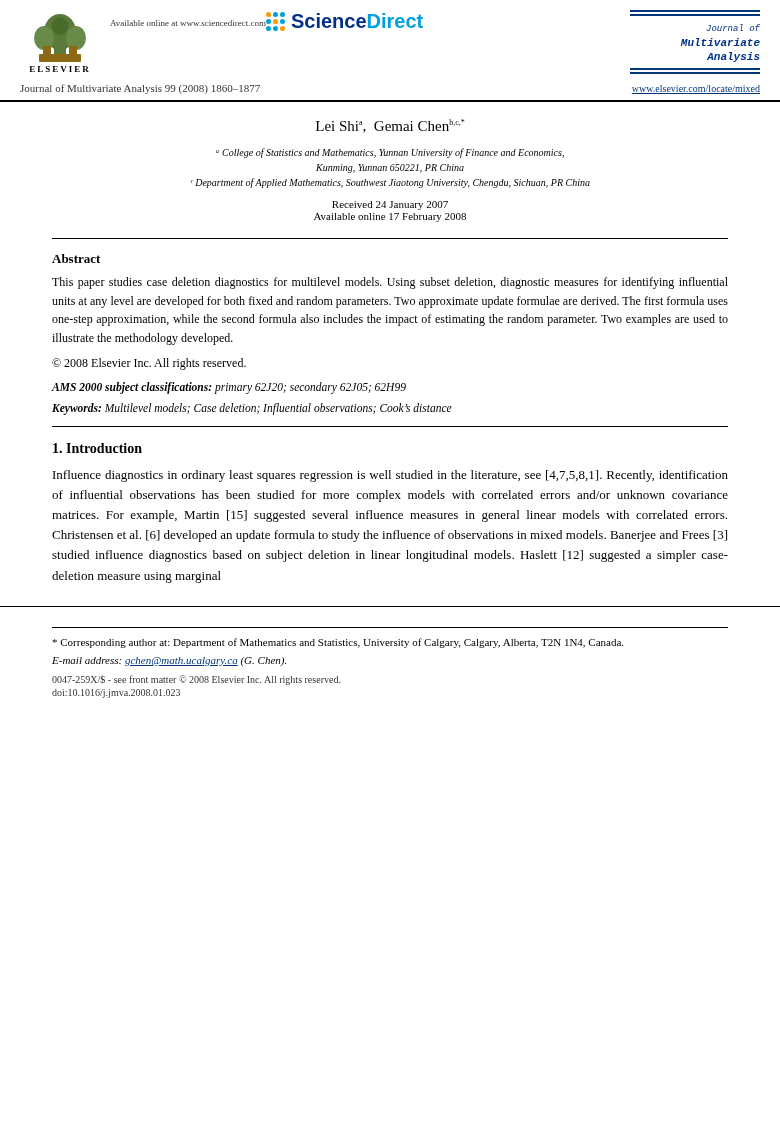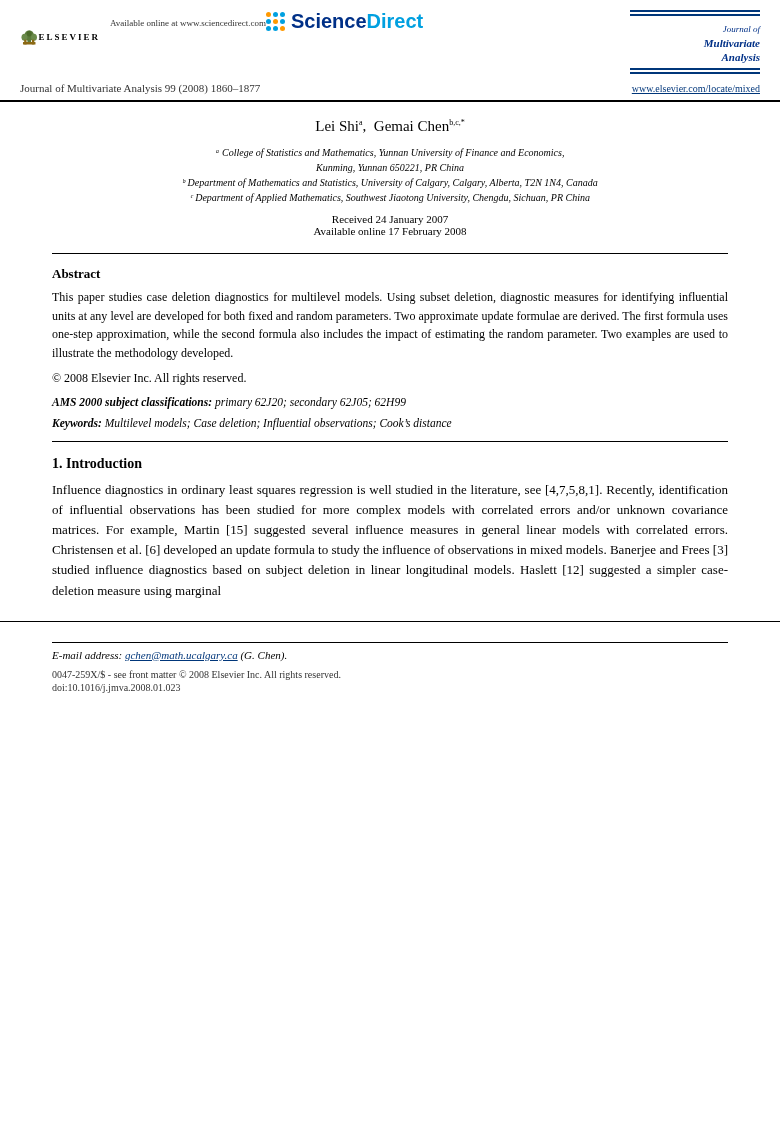--- a/index.html
+++ b/index.html
@@ -26,21 +26,21 @@
     }
     .header-top {
       display: flex;
       align-items: flex-start;
       justify-content: space-between;
       margin-bottom: 6px;
     }
     .elsevier-logo {
       width: 80px;
       display: flex;
-      flex-direction: row;
+      flex-direction: column;
       align-items: center;
       justify-content: flex-end;
     }
     .elsevier-text {
       font-size: 9px;
       letter-spacing: 2px;
       font-weight: bold;
       color: #000;
       text-align: center;
     }
@@ -100,20 +100,21 @@
       background: #00367a;
       margin-bottom: 2px;
     }
     .right-header .top-lines div:nth-child(2) { margin-bottom: 4px; }
     .journal-multivariate {
       font-size: 9px;
       text-align: right;
       color: #003087;
       line-height: 1.3;
       font-style: italic;
+      font-family: Liberation Mono, monospace;
     }
     .journal-multivariate .j-title {
       font-size: 11px;
       font-weight: bold;
       font-style: italic;
     }
     .bottom-lines {
       width: 100%;
       margin-top: 4px;
     }
@@ -310,21 +311,20 @@
 
 
     <div class="authors">
       <span>Lei Shi<sup>a</sup></span>,&nbsp;
       <span>Gemai Chen<sup>b,c,*</sup></span>
     </div>
 
     <div class="affiliations">
       <div>ᵃ College of Statistics and Mathematics, Yunnan University of Finance and Economics,</div>
       <div>Kunming, Yunnan 650221, PR China</div>
-      <div>ᵇ Department of Mathematics and Statistics, University of Calgary, Calgary, Alberta, T2N 1N4, Canada</div>
       <div>ᶜ Department of Applied Mathematics, Southwest Jiaotong University, Chengdu, Sichuan, PR China</div>
     </div>
 
     <div class="dates">
       <div>Received 24 January 2007</div>
       <div>Available online 17 February 2008</div>
     </div>
 
     <hr class="section-divider">
 
@@ -346,20 +346,21 @@
 
     <div>
       <div class="section-heading">1. Introduction</div>
       <div class="intro-text">Influence diagnostics in ordinary least squares regression is well studied in the literature, see [4,7,5,8,1]. Recently, identification of influential observations has been studied for more complex models with correlated errors and/or unknown covariance matrices. For example, Martin [15] suggested several influence measures in general linear models with correlated errors. Christensen et al. [6] developed an update formula to study the influence of observations in mixed models. Banerjee and Frees [3] studied influence diagnostics based on subject deletion in linear longitudinal models. Haslett [12] suggested a simpler case-deletion measure using marginal</div>
     </div>
 
   </div>
 
   <div class="footer">
     <hr class="section-divider" style="margin-bottom:6px;">
+    <div class="footnote-star">* Corresponding author at: Department of Mathematics and Statistics, University of Calgary, Calgary, Alberta, T2N 1N4, Canada.</div>
     <div class="footnote-email">
       <em><span>E-mail address:</span>
       <span class="email-link">gchen@math.ucalgary.ca</span>
       <span>(G. Chen).</span></em>
     </div>
     <div class="footer-issn">0047-259X/$ - see front matter © 2008 Elsevier Inc. All rights reserved.</div>
     <div class="footer-doi">doi:10.1016/j.jmva.2008.01.023</div>
   </div>
 
 </div>

